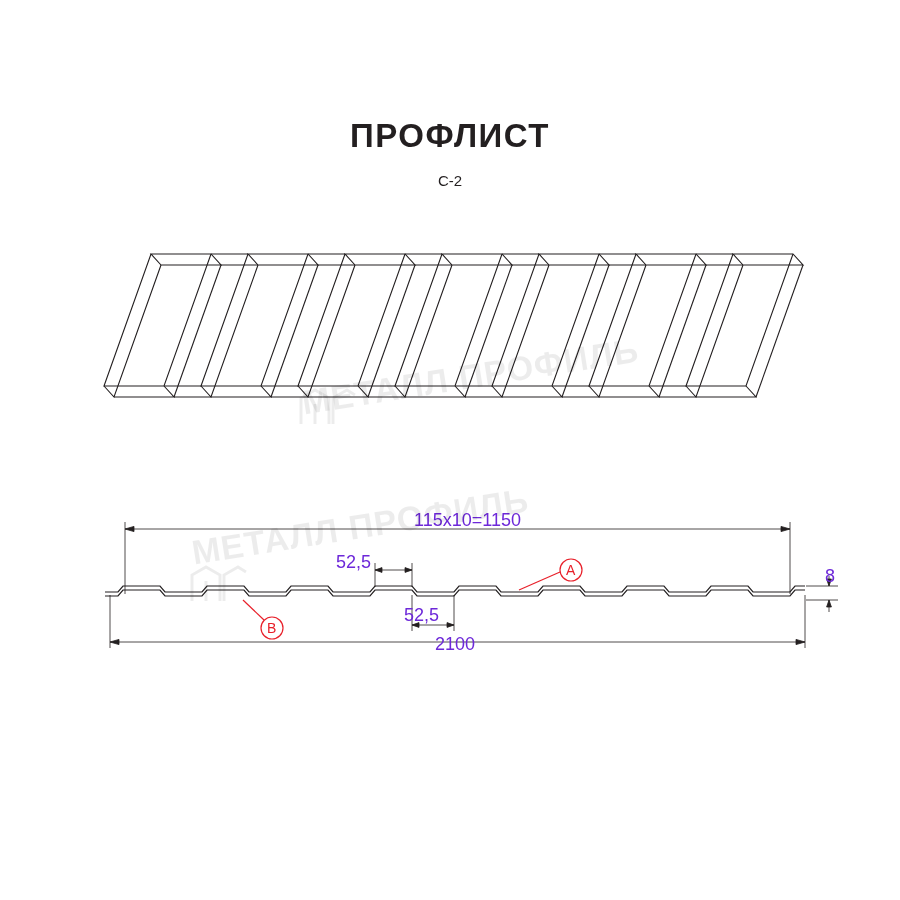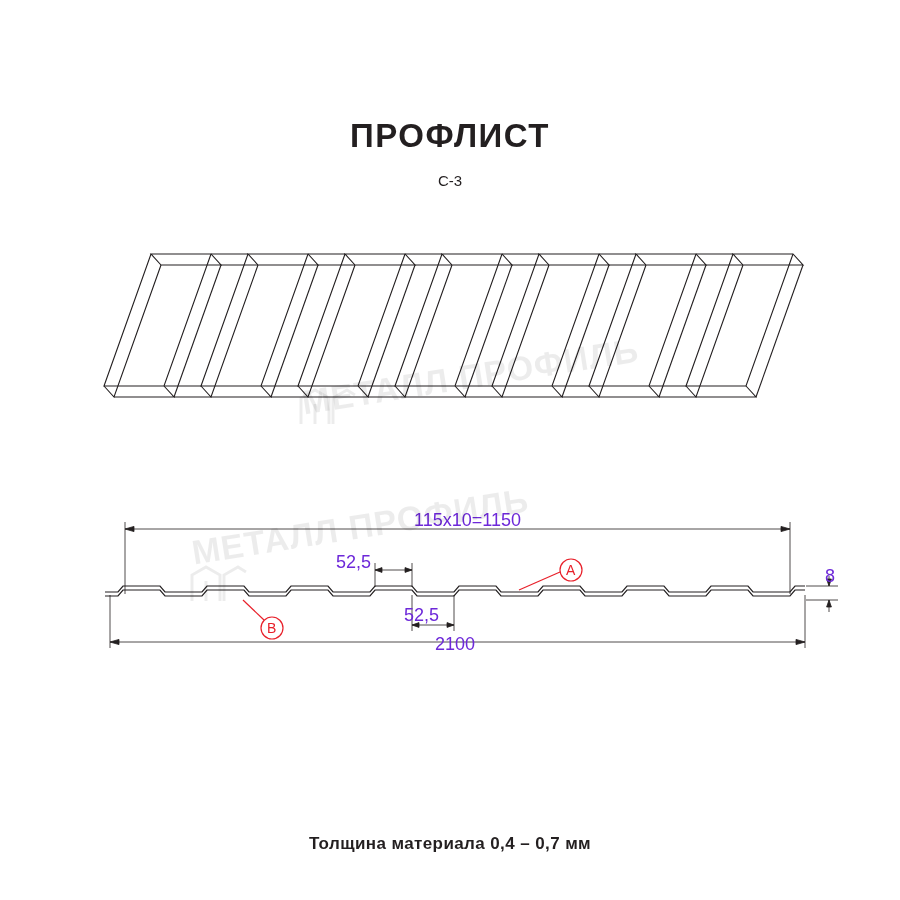--- a/index.html
+++ b/index.html
@@ -90,21 +90,21 @@
     font-weight: normal;
     white-space: nowrap;
   }
 </style>
 </head>
 <body>
 
 <div class="page">
 
   <div class="title">ПРОФЛИСТ</div>
-  <div class="subtitle">С-3</div>
+  <div class="subtitle">С-2</div>
 
   <svg class="svg-layer" width="900" height="900" viewBox="0 0 900 900">
     <g stroke="#231f20" stroke-width="1.1" fill="none" stroke-linejoin="miter">
 
       <g>
 
         <path d="M151,215 L211,215 L221,226 L161,226 Z"></path>
         <path d="M151,215 L104,347 L164,347 L211,215"></path>
         <path d="M161,226 L114,358 L104,347"></path>
         <path d="M164,347 L174,358 L114,358"></path>
@@ -257,14 +257,13 @@
     </g>
   </svg>
   <svg class="wm-logo wm-logo2" width="62" height="48" viewBox="0 0 62 48">
     <g stroke="#000000" stroke-width="3" fill="none">
       <path d="M4,40 L4,14 L18,6 L32,14 L32,40"></path>
       <path d="M18,40 L18,20"></path>
       <path d="M36,40 L36,14 L50,6 L58,11"></path>
     </g>
   </svg>
 
-  <div class="footer-note">Толщина материала 0,4 – 0,7 мм</div>
 </div>
 
 </body></html>

